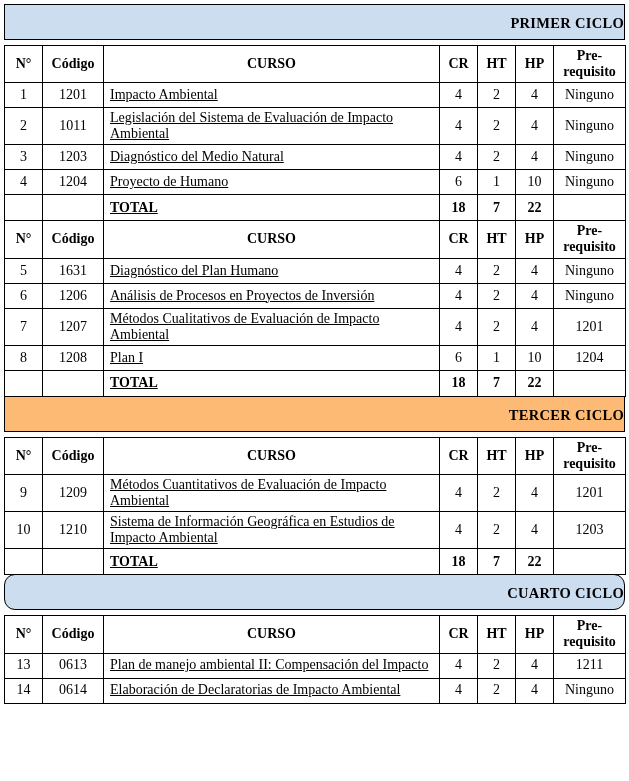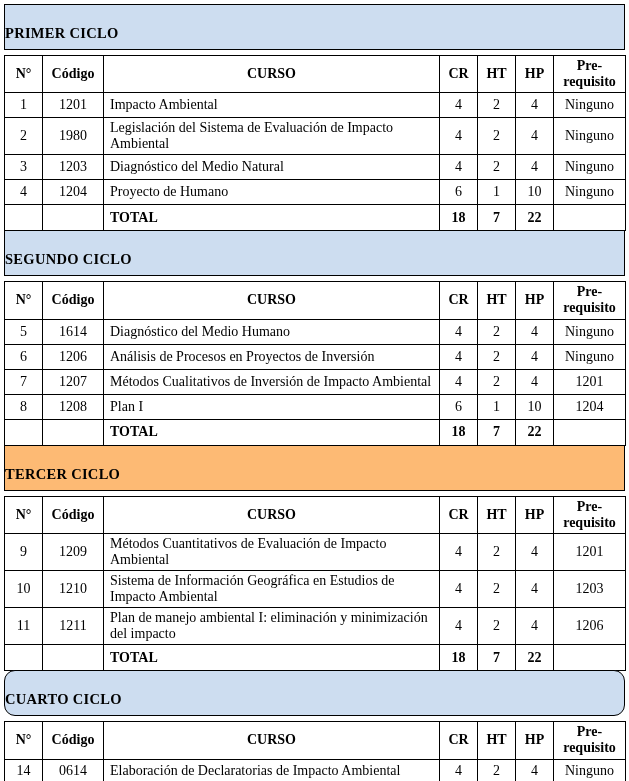--- a/index.html
+++ b/index.html
@@ -11,25 +11,25 @@
   body {
     width: 621px;
     padding: 4px;
   }
   section.cycle + section.cycle { margin-top: -1px; }
   .band {
     box-sizing: border-box;
     width: 621px;
     border: 1px solid #000;
     background: #cdddf0;
-    text-align: left;
+    text-align: right;
     font-weight: 700;
     font-size: 14.5px;
     letter-spacing: 0.3px;
-    padding: 20px 0 7px 0;
+    padding: 10px 0 7px 0;
     margin: 0 0 5px 0;
   }
   table {
     border-collapse: collapse;
     table-layout: fixed;
     width: 621px;
   }
   th, td {
     border: 1px solid #000;
     vertical-align: middle;
@@ -41,21 +41,21 @@
     font-weight: 700;
     text-align: center;
     height: 27px;
     padding: 2px 1px;
   }
   td {
     height: 20px;
     padding: 1px 3px;
   }
   td.c { text-align: center; }
-  td.course { text-align: left; padding: 2px 6px; }
+  td.course { text-align: left; padding: 2px 6px; text-decoration: underline; }
   tr.total-row td { font-weight: 700; height: 21px; }
   col.w-n  { width: 38px; }
   col.w-code { width: 61px; }
   col.w-curso { width: 336px; }
   col.w-cr { width: 38px; }
   col.w-ht { width: 38px; }
   col.w-hp { width: 38px; }
   col.w-pre { width: 72px; }
 </style>
 </head>
@@ -89,21 +89,21 @@
         <td class="c">1</td>
         <td class="c">1201</td>
         <td class="course">Impacto Ambiental</td>
         <td class="c">4</td>
         <td class="c">2</td>
         <td class="c">4</td>
         <td class="c">Ninguno</td>
       </tr>
       <tr>
         <td class="c">2</td>
-        <td class="c">1980</td>
+        <td class="c">1011</td>
         <td class="course">Legislación del Sistema de Evaluación de Impacto Ambiental</td>
         <td class="c">4</td>
         <td class="c">2</td>
         <td class="c">4</td>
         <td class="c">Ninguno</td>
       </tr>
       <tr>
         <td class="c">3</td>
         <td class="c">1203</td>
         <td class="course">Diagnóstico del Medio Natural</td>
@@ -128,21 +128,20 @@
         <td class="c">18</td>
         <td class="c">7</td>
         <td class="c">22</td>
         <td class="c"></td>
       </tr>
     </tbody>
   </table>
 </section>
 
 <section class="cycle">
-  <div class="band" style="background-color: rgb(205, 221, 240); border-color: rgb(0, 0, 0);">SEGUNDO CICLO</div>
   <table>
     <colgroup>
       <col class="w-n">
         <col class="w-code">
         <col class="w-curso">
         <col class="w-cr">
         <col class="w-ht">
         <col class="w-hp">
         <col class="w-pre">
     </colgroup>
@@ -153,40 +152,40 @@
         <th>CURSO</th>
         <th>CR</th>
         <th>HT</th>
         <th>HP</th>
         <th>Pre-requisito</th>
       </tr>
     </thead>
     <tbody>
       <tr>
         <td class="c">5</td>
-        <td class="c">1614</td>
-        <td class="course">Diagnóstico del Medio Humano</td>
+        <td class="c">1631</td>
+        <td class="course">Diagnóstico del Plan Humano</td>
         <td class="c">4</td>
         <td class="c">2</td>
         <td class="c">4</td>
         <td class="c">Ninguno</td>
       </tr>
       <tr>
         <td class="c">6</td>
         <td class="c">1206</td>
         <td class="course">Análisis de Procesos en Proyectos de Inversión</td>
         <td class="c">4</td>
         <td class="c">2</td>
         <td class="c">4</td>
         <td class="c">Ninguno</td>
       </tr>
       <tr>
         <td class="c">7</td>
         <td class="c">1207</td>
-        <td class="course">Métodos Cualitativos de Inversión de Impacto Ambiental</td>
+        <td class="course">Métodos Cualitativos de Evaluación de Impacto Ambiental</td>
         <td class="c">4</td>
         <td class="c">2</td>
         <td class="c">4</td>
         <td class="c">1201</td>
       </tr>
       <tr>
         <td class="c">8</td>
         <td class="c">1208</td>
         <td class="course">Plan I</td>
         <td class="c">6</td>
@@ -242,29 +241,20 @@
       </tr>
       <tr>
         <td class="c">10</td>
         <td class="c">1210</td>
         <td class="course">Sistema de Información Geográfica en Estudios de Impacto Ambiental</td>
         <td class="c">4</td>
         <td class="c">2</td>
         <td class="c">4</td>
         <td class="c">1203</td>
       </tr>
-      <tr>
-        <td class="c">11</td>
-        <td class="c">1211</td>
-        <td class="course">Plan de manejo ambiental I: eliminación y minimización del impacto</td>
-        <td class="c">4</td>
-        <td class="c">2</td>
-        <td class="c">4</td>
-        <td class="c">1206</td>
-      </tr>
       <tr class="total-row">
         <td class="c"></td>
         <td class="c"></td>
         <td class="course">TOTAL</td>
         <td class="c">18</td>
         <td class="c">7</td>
         <td class="c">22</td>
         <td class="c"></td>
       </tr>
     </tbody>
@@ -289,20 +279,29 @@
         <th>Código</th>
         <th>CURSO</th>
         <th>CR</th>
         <th>HT</th>
         <th>HP</th>
         <th>Pre-requisito</th>
       </tr>
     </thead>
     <tbody>
       <tr>
+        <td class="c">13</td>
+        <td class="c">0613</td>
+        <td class="course">Plan de manejo ambiental II: Compensación del Impacto</td>
+        <td class="c">4</td>
+        <td class="c">2</td>
+        <td class="c">4</td>
+        <td class="c">1211</td>
+      </tr>
+      <tr>
         <td class="c">14</td>
         <td class="c">0614</td>
         <td class="course">Elaboración de Declaratorias de Impacto Ambiental</td>
         <td class="c">4</td>
         <td class="c">2</td>
         <td class="c">4</td>
         <td class="c">Ninguno</td>
       </tr>
 
     </tbody>

